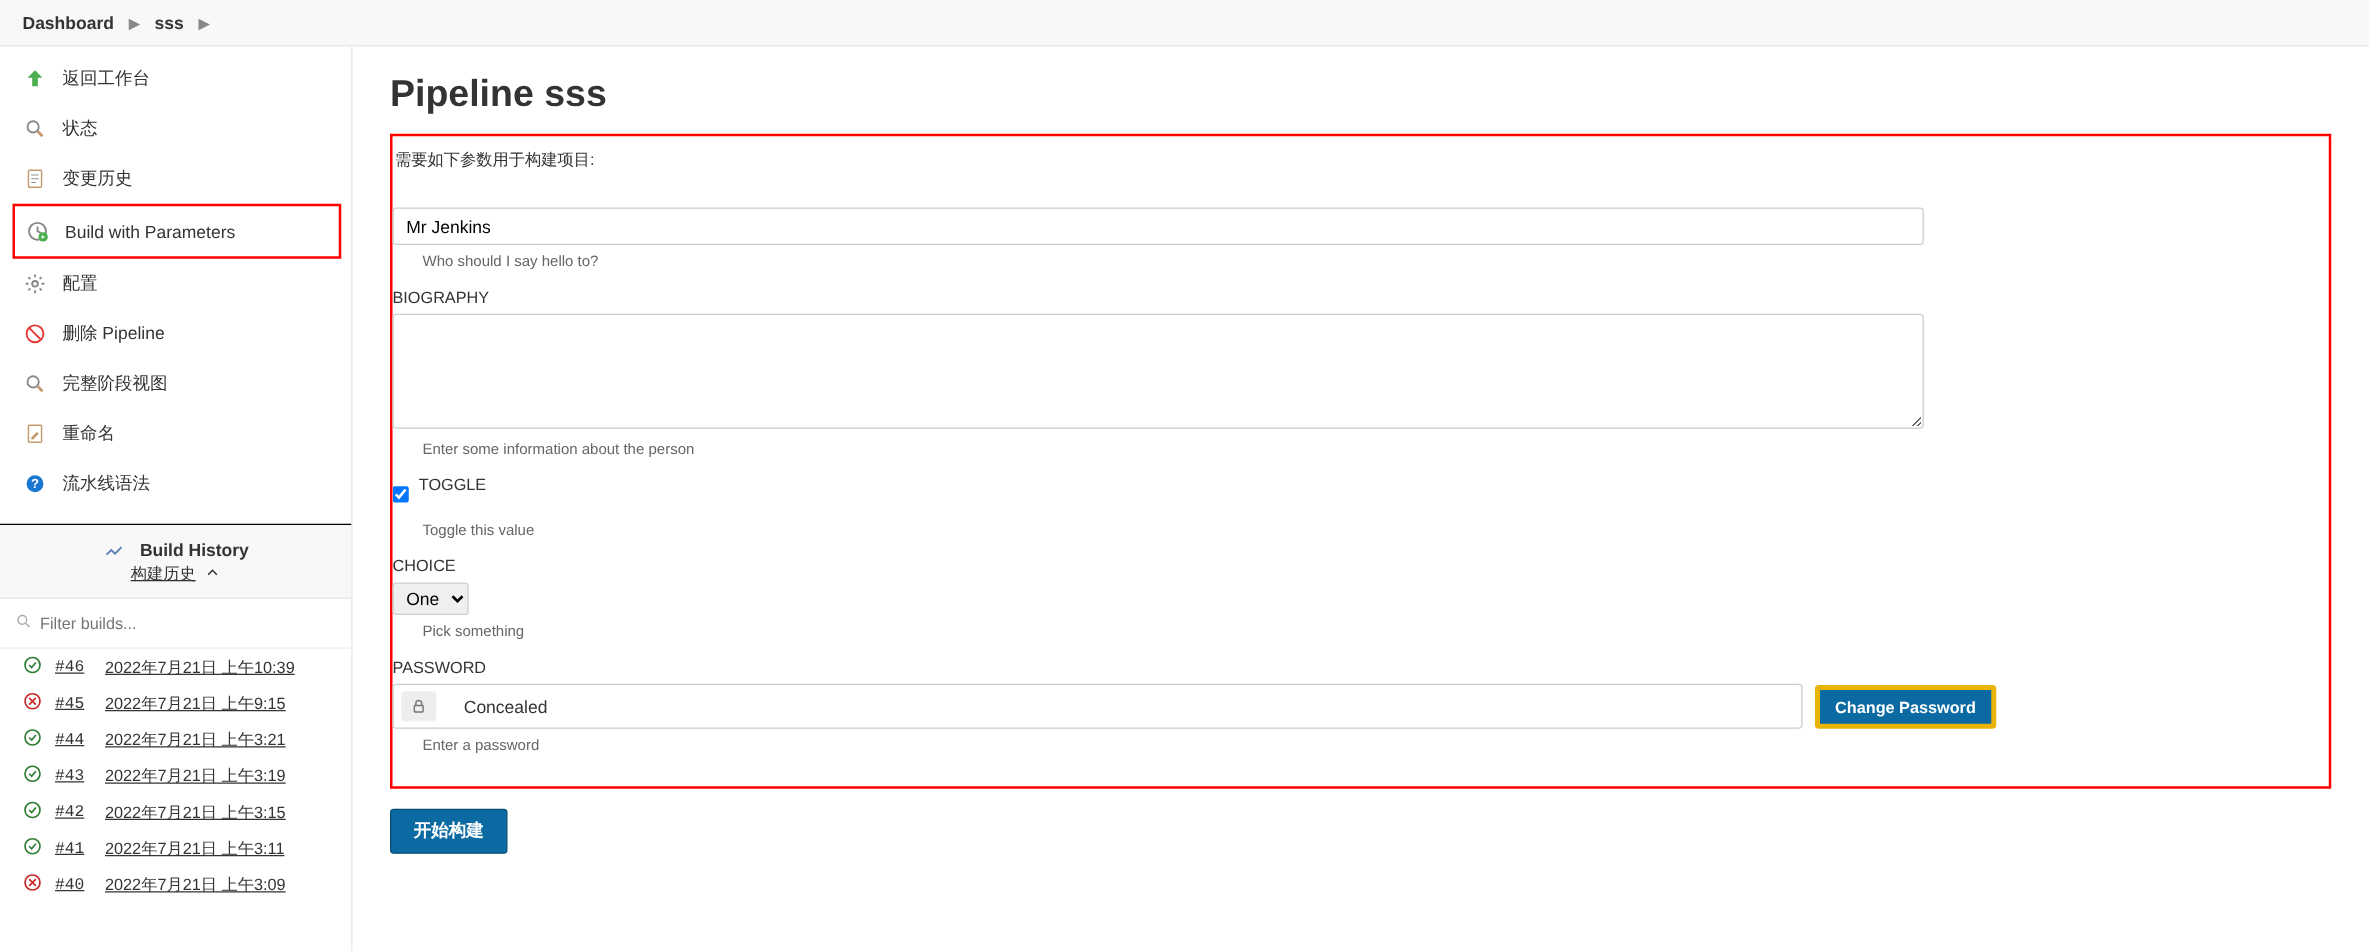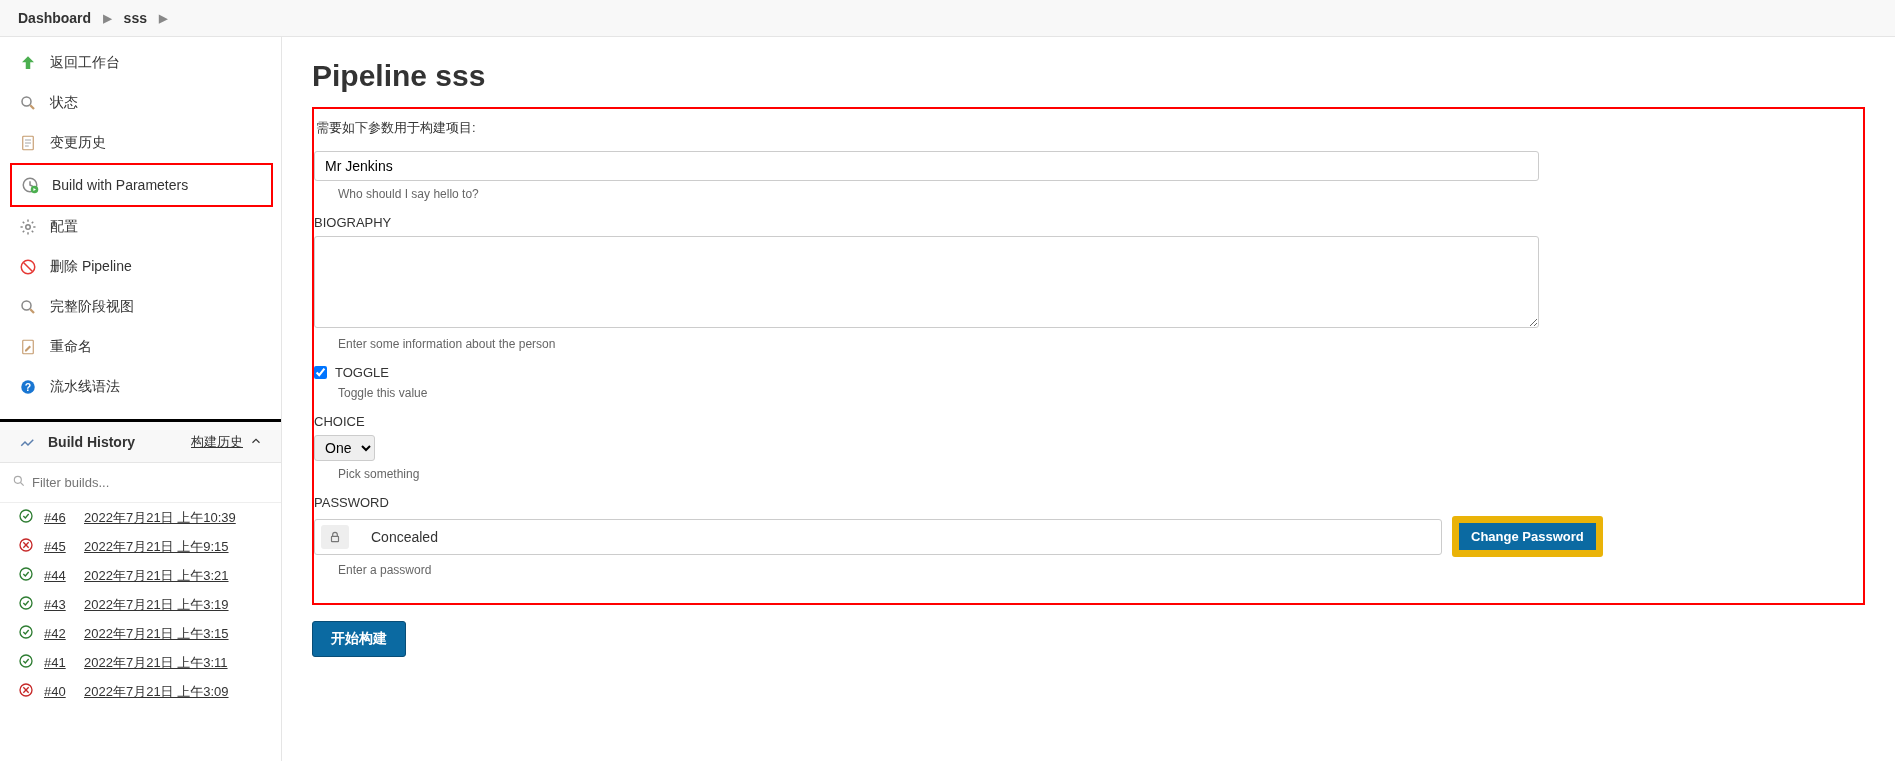--- a/index.html
+++ b/index.html
@@ -41,45 +41,46 @@
       border: 2px solid red;
       margin: 0 8px 0 10px;
       padding: 10px 8px;
     }
     .icon { width: 20px; height: 20px; display: inline-flex; align-items: center; justify-content: center; }
     .bh-header {
       display: flex;
       align-items: center;
       justify-content: space-between;
       padding: 10px 18px;
-      border-top: 3px solid #000000;
+      border-top: 1px solid #000000;
       border-bottom: 1px solid #e5e5e5;
       background: #f8f8f8;
       margin-top: 12px;
+      flex-direction: column;
     }
     .bh-header .left { display: flex; align-items: center; gap: 10px; font-weight: 600; }
     .bh-header .right { display: flex; align-items: center; gap: 6px; font-size: 13px; text-decoration: underline; cursor: pointer; }
     .filter-wrap { padding: 8px 12px; display: flex; align-items: center; gap: 6px; border-bottom: 1px solid #eee; }
     .filter-wrap input {
       flex: 1;
       border: none;
       outline: none;
       font-size: 13px;
       color: #4d7c0f;
       padding: 4px 0;
     }
     .build-row {
       display: flex;
       align-items: center;
       gap: 10px;
       padding: 5px 18px;
       font-size: 13px;
     }
     .build-row a { color: #333; text-decoration: underline; }
-    .build-row .bn { width: 30px; }
+    .build-row .bn { width: 30px; font-family: Liberation Mono, monospace; }
     .status-ok { color: #2e7d32; }
     .status-fail { color: #c62828; }
     .status-ok svg, .status-fail svg { width: 16px; height: 16px; }
     .main { flex: 1; padding: 22px 30px 30px 30px; position: relative; }
     .page-title { font-size: 30px; font-weight: 700; margin-bottom: 14px; }
     .params-box {
       border: 2px solid red;
       padding: 10px 0 12px 0;
       margin-bottom: 16px;
     }
@@ -87,20 +88,21 @@
     .param { margin-bottom: 14px; }
     .param-label { font-size: 13px; font-weight: 500; color: #333; margin-bottom: 6px; }
     .param-help { font-size: 12px; color: #666; margin-top: 6px; padding-left: 24px; }
     .text-input {
       width: 1225px;
       max-width: 1225px;
       border: 1px solid #ccc;
       padding: 6px 10px;
       font-size: 14px;
       border-radius: 3px;
+      margin-top: 15px;
     }
     .textarea {
       width: 1225px;
       max-width: 1225px;
       height: 92px;
       border: 1px solid #ccc;
       padding: 6px 10px;
       font-size: 14px;
       border-radius: 3px;
       resize: both;
@@ -128,21 +130,21 @@
     .lock-badge {
       width: 28px; height: 24px;
       background: #eee;
       border-radius: 3px;
       display: flex; align-items: center; justify-content: center;
       color: #666;
     }
     .btn-primary {
       background: #0b6aa2;
       color: #fff;
-      border: 7px solid #eab308;
+      border: 4px solid #eab308;
       padding: 6px 12px;
       font-size: 13px;
       border-radius: 3px;
       cursor: pointer;
       font-weight: 600;
     }
     .btn-build {
       background: #0b6aa2;
       color: #fff;
       border: 1px solid #084d77;
@@ -351,21 +353,21 @@
 
       <div class="param">
         <div class="param-label">BIOGRAPHY</div>
         <textarea class="textarea" style=""></textarea>
         <div class="param-help">Enter some information about the person</div>
       </div>
 
       <div class="param">
         <div class="checkbox-row">
           <input type="checkbox" checked="" style="">
-          <span class="param-label" style="margin-bottom:0">TOGGLE</span>
+          <span class="param-label" style="margin-bottom:16px">TOGGLE</span>
         </div>
         <div class="param-help">Toggle this value</div>
       </div>
 
       <div class="param">
         <div class="param-label">CHOICE</div>
         <select class="select">
           <option>One</option>
         </select>
         <div class="param-help">Pick something</div>

